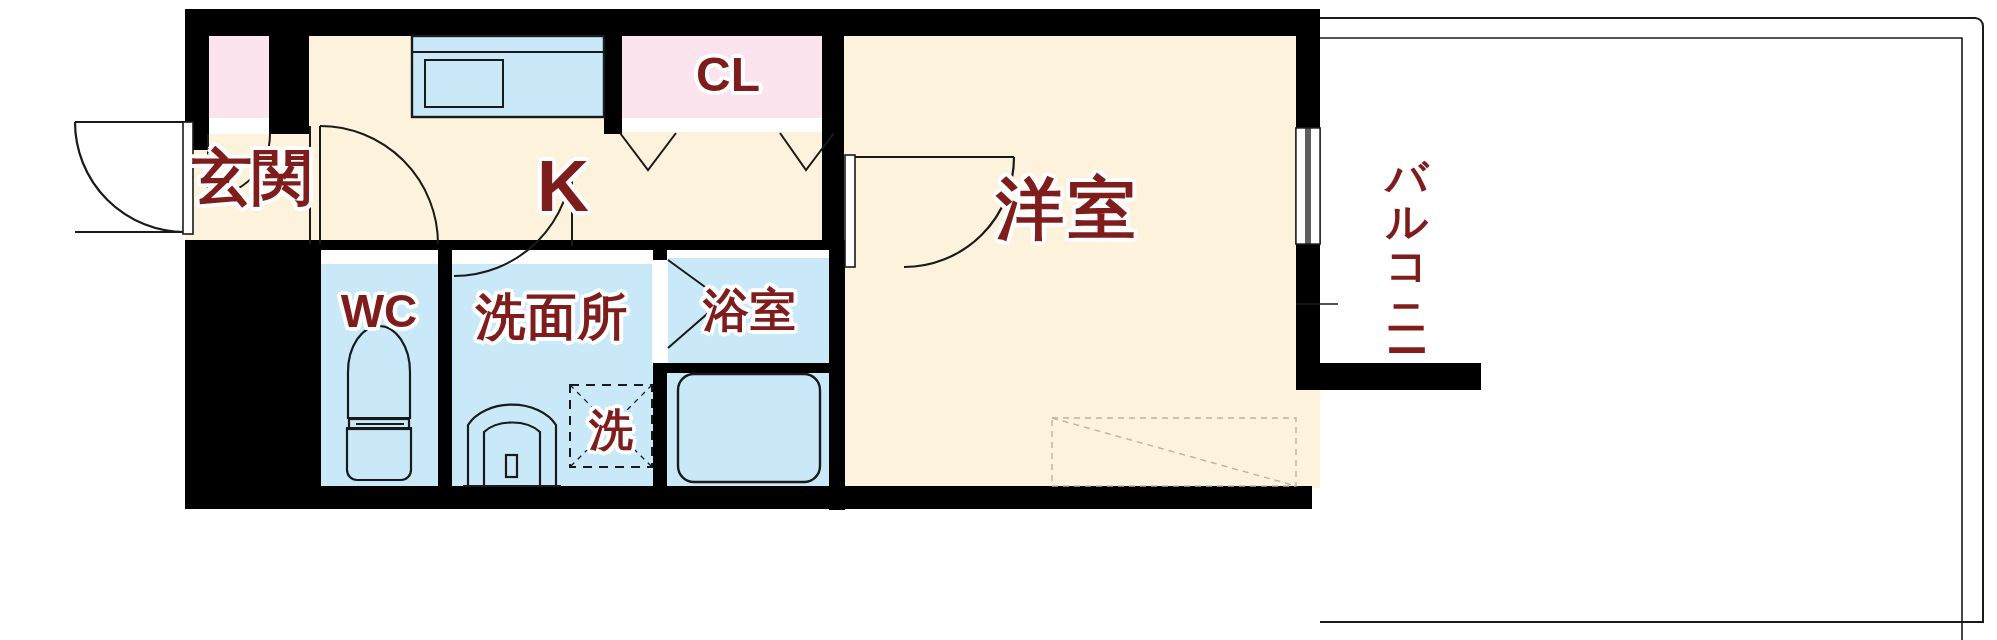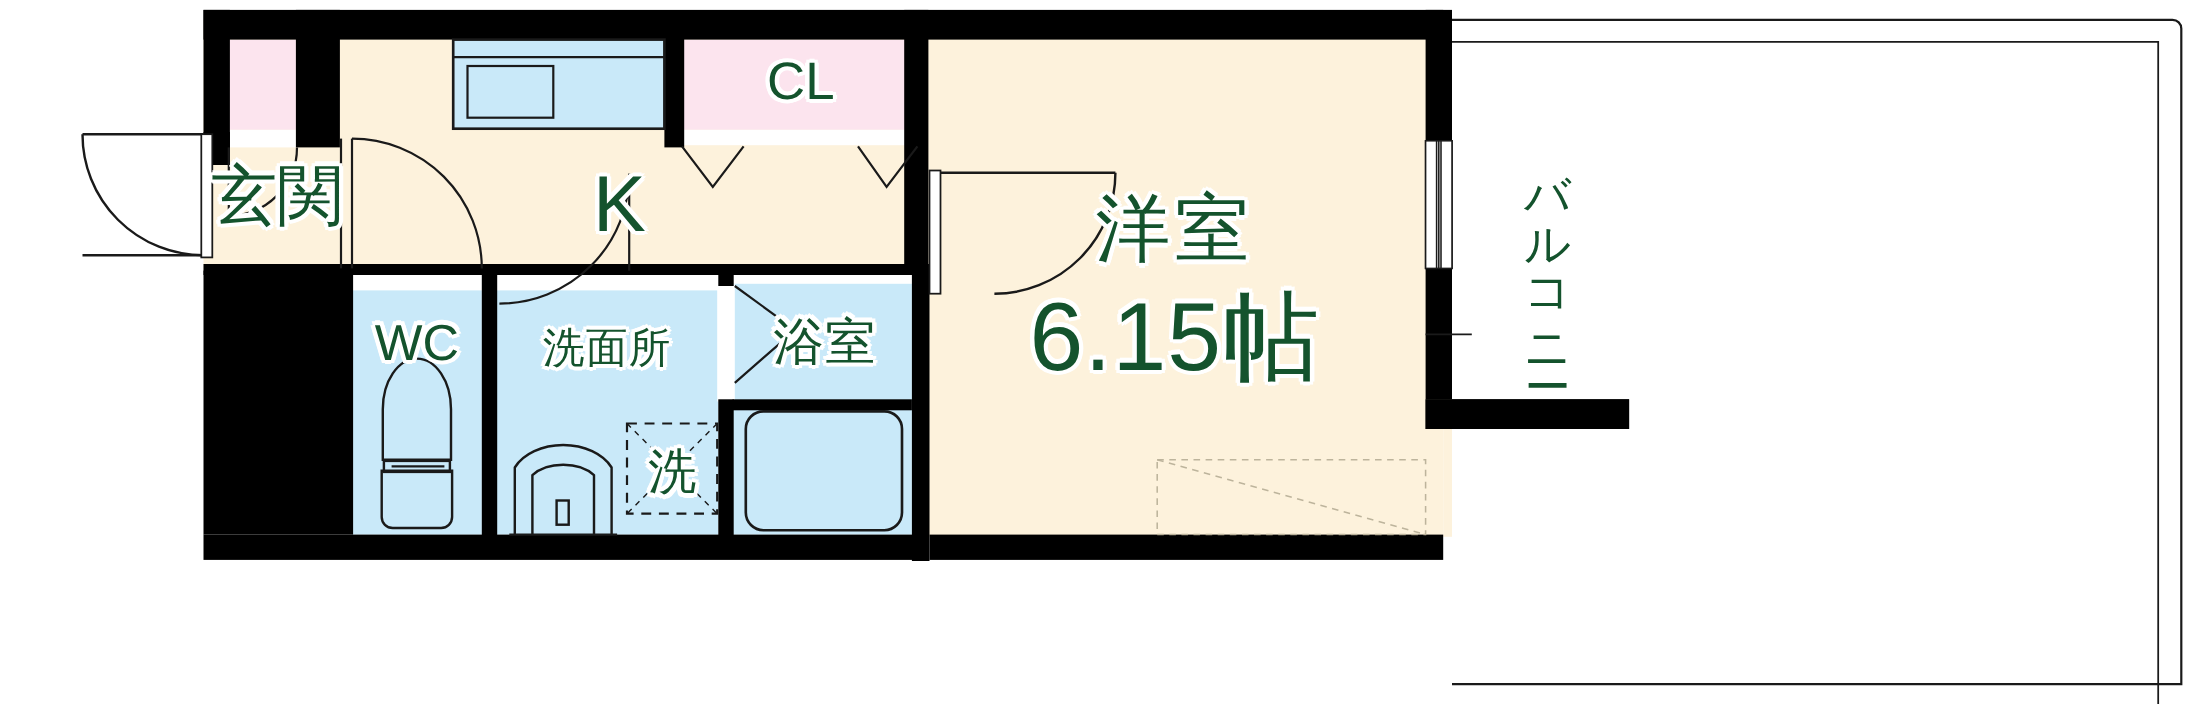--- a/index.html
+++ b/index.html
@@ -10,22 +10,22 @@
   .wall      {position:absolute;background:#000000;}
   .room      {position:absolute;}
   .cream     {background:#fdf2dc;}
   .pink      {background:#fce4ee;}
   .blue      {background:#c9e9f9;}
   .white     {background:#ffffff;}
 
   
   .lbl{
     position:absolute;
-    color:#14532d;
-    font-weight:400;
+    color:#7f1d1d;
+    font-weight:700;
     line-height:1.0;
     white-space:nowrap;
     text-shadow:
        2px 0 0 #fff,-2px 0 0 #fff,0 2px 0 #fff,0 -2px 0 #fff,
        2px 2px 0 #fff,-2px 2px 0 #fff,2px -2px 0 #fff,-2px -2px 0 #fff,
        3px 0 0 #fff,-3px 0 0 #fff,0 3px 0 #fff,0 -3px 0 #fff,
        3px 3px 0 #fff,-3px 3px 0 #fff,3px -3px 0 #fff,-3px -3px 0 #fff,
        4px 0 0 #fff,-4px 0 0 #fff,0 4px 0 #fff,0 -4px 0 #fff;
   }
   .lbl-vert{
@@ -195,25 +195,24 @@
   </svg>
 
   <div class="lbl lbl-center" style="left:252px;top:178px;font-size:60px;">玄関</div>
 
   <div class="lbl lbl-center" style="left:563px;top:186px;font-size:72px;">K</div>
 
   <div class="lbl lbl-center" style="left:728px;top:75px;font-size:48px;">CL</div>
 
   <div class="lbl lbl-center" style="left:1068px;top:208px;font-size:68px;letter-spacing:4px;">洋室</div>
 
-  <div class="lbl lbl-center" style="left:1068px;top:306px;font-size:88px;letter-spacing:1px;">6.15帖</div>
 
   <div class="lbl lbl-center" style="left:379px;top:311px;font-size:46px;">WC</div>
 
-  <div class="lbl lbl-center" style="left:552px;top:317px;font-size:38px;letter-spacing:1px;">洗面所</div>
+  <div class="lbl lbl-center" style="left:552px;top:317px;font-size:50px;letter-spacing:1px;">洗面所</div>
 
   <div class="lbl lbl-center" style="left:750px;top:310px;font-size:46px;letter-spacing:1px;">浴室</div>
 
   <div class="lbl lbl-center" style="left:611px;top:430px;font-size:44px;">洗</div>
 
   <div class="lbl lbl-vert" style="left:1386px;top:130px;font-size:42px;">バルコニー</div>
 
 </div>
 
 </body></html>

